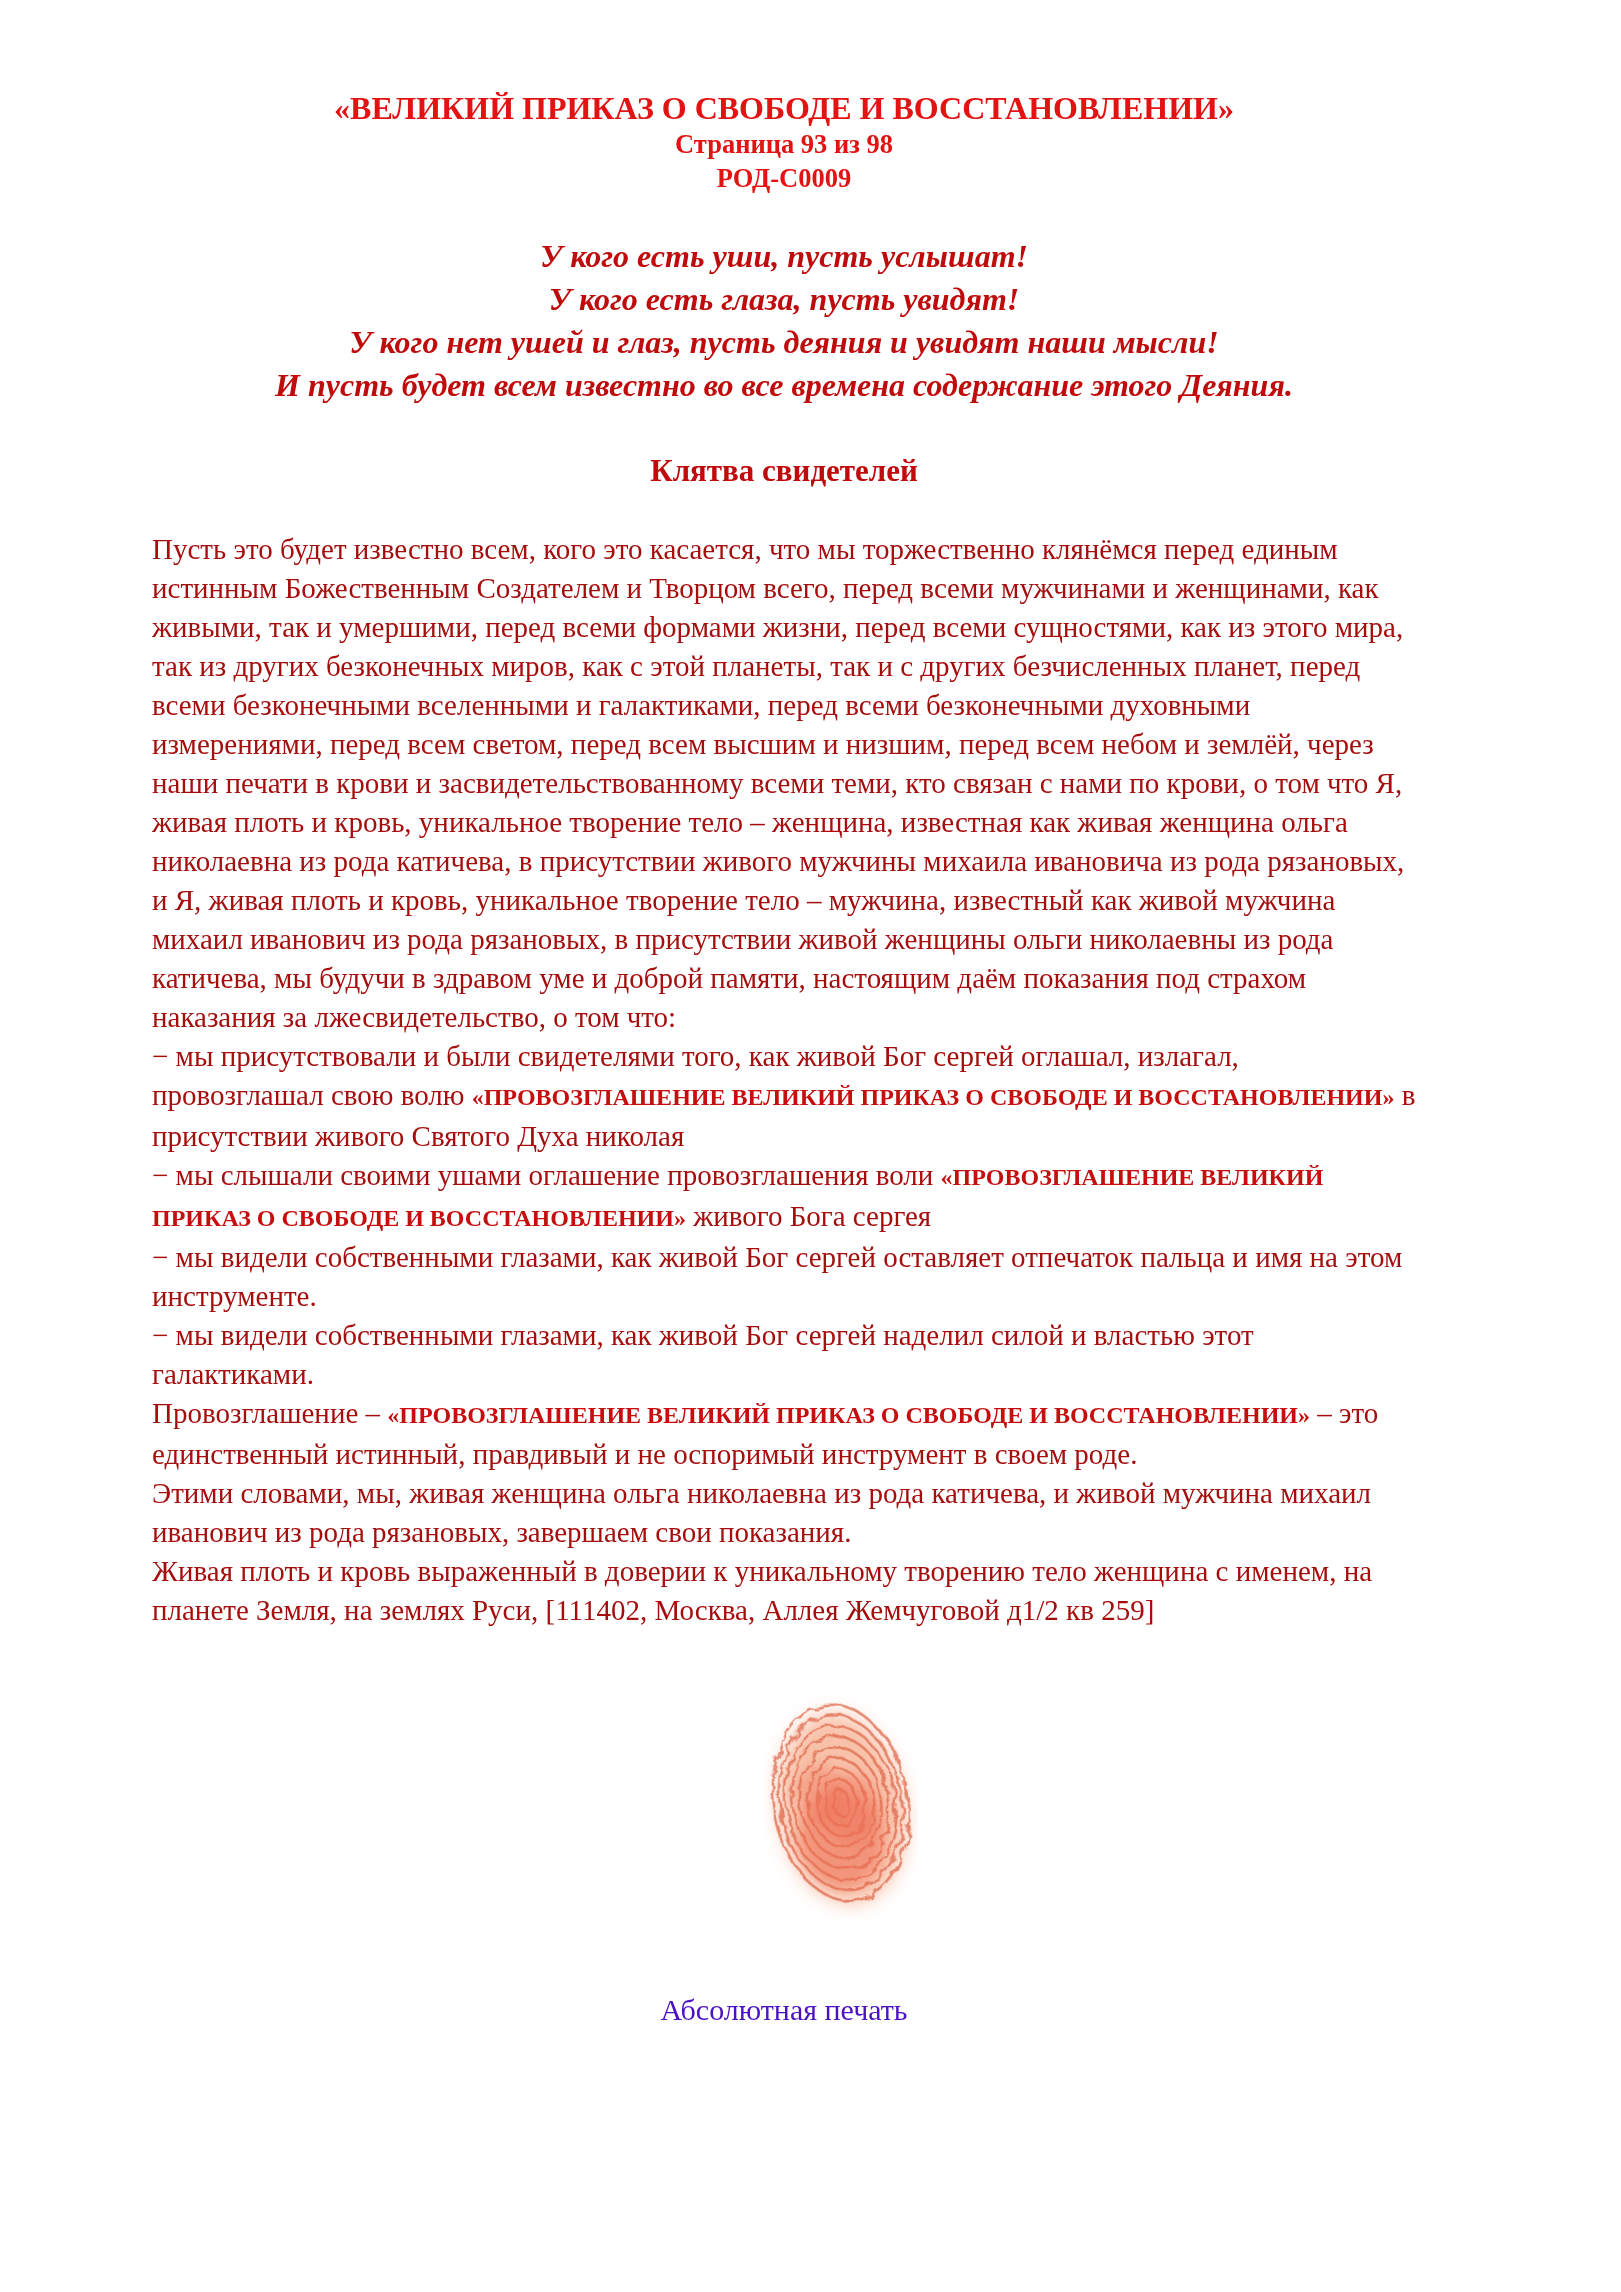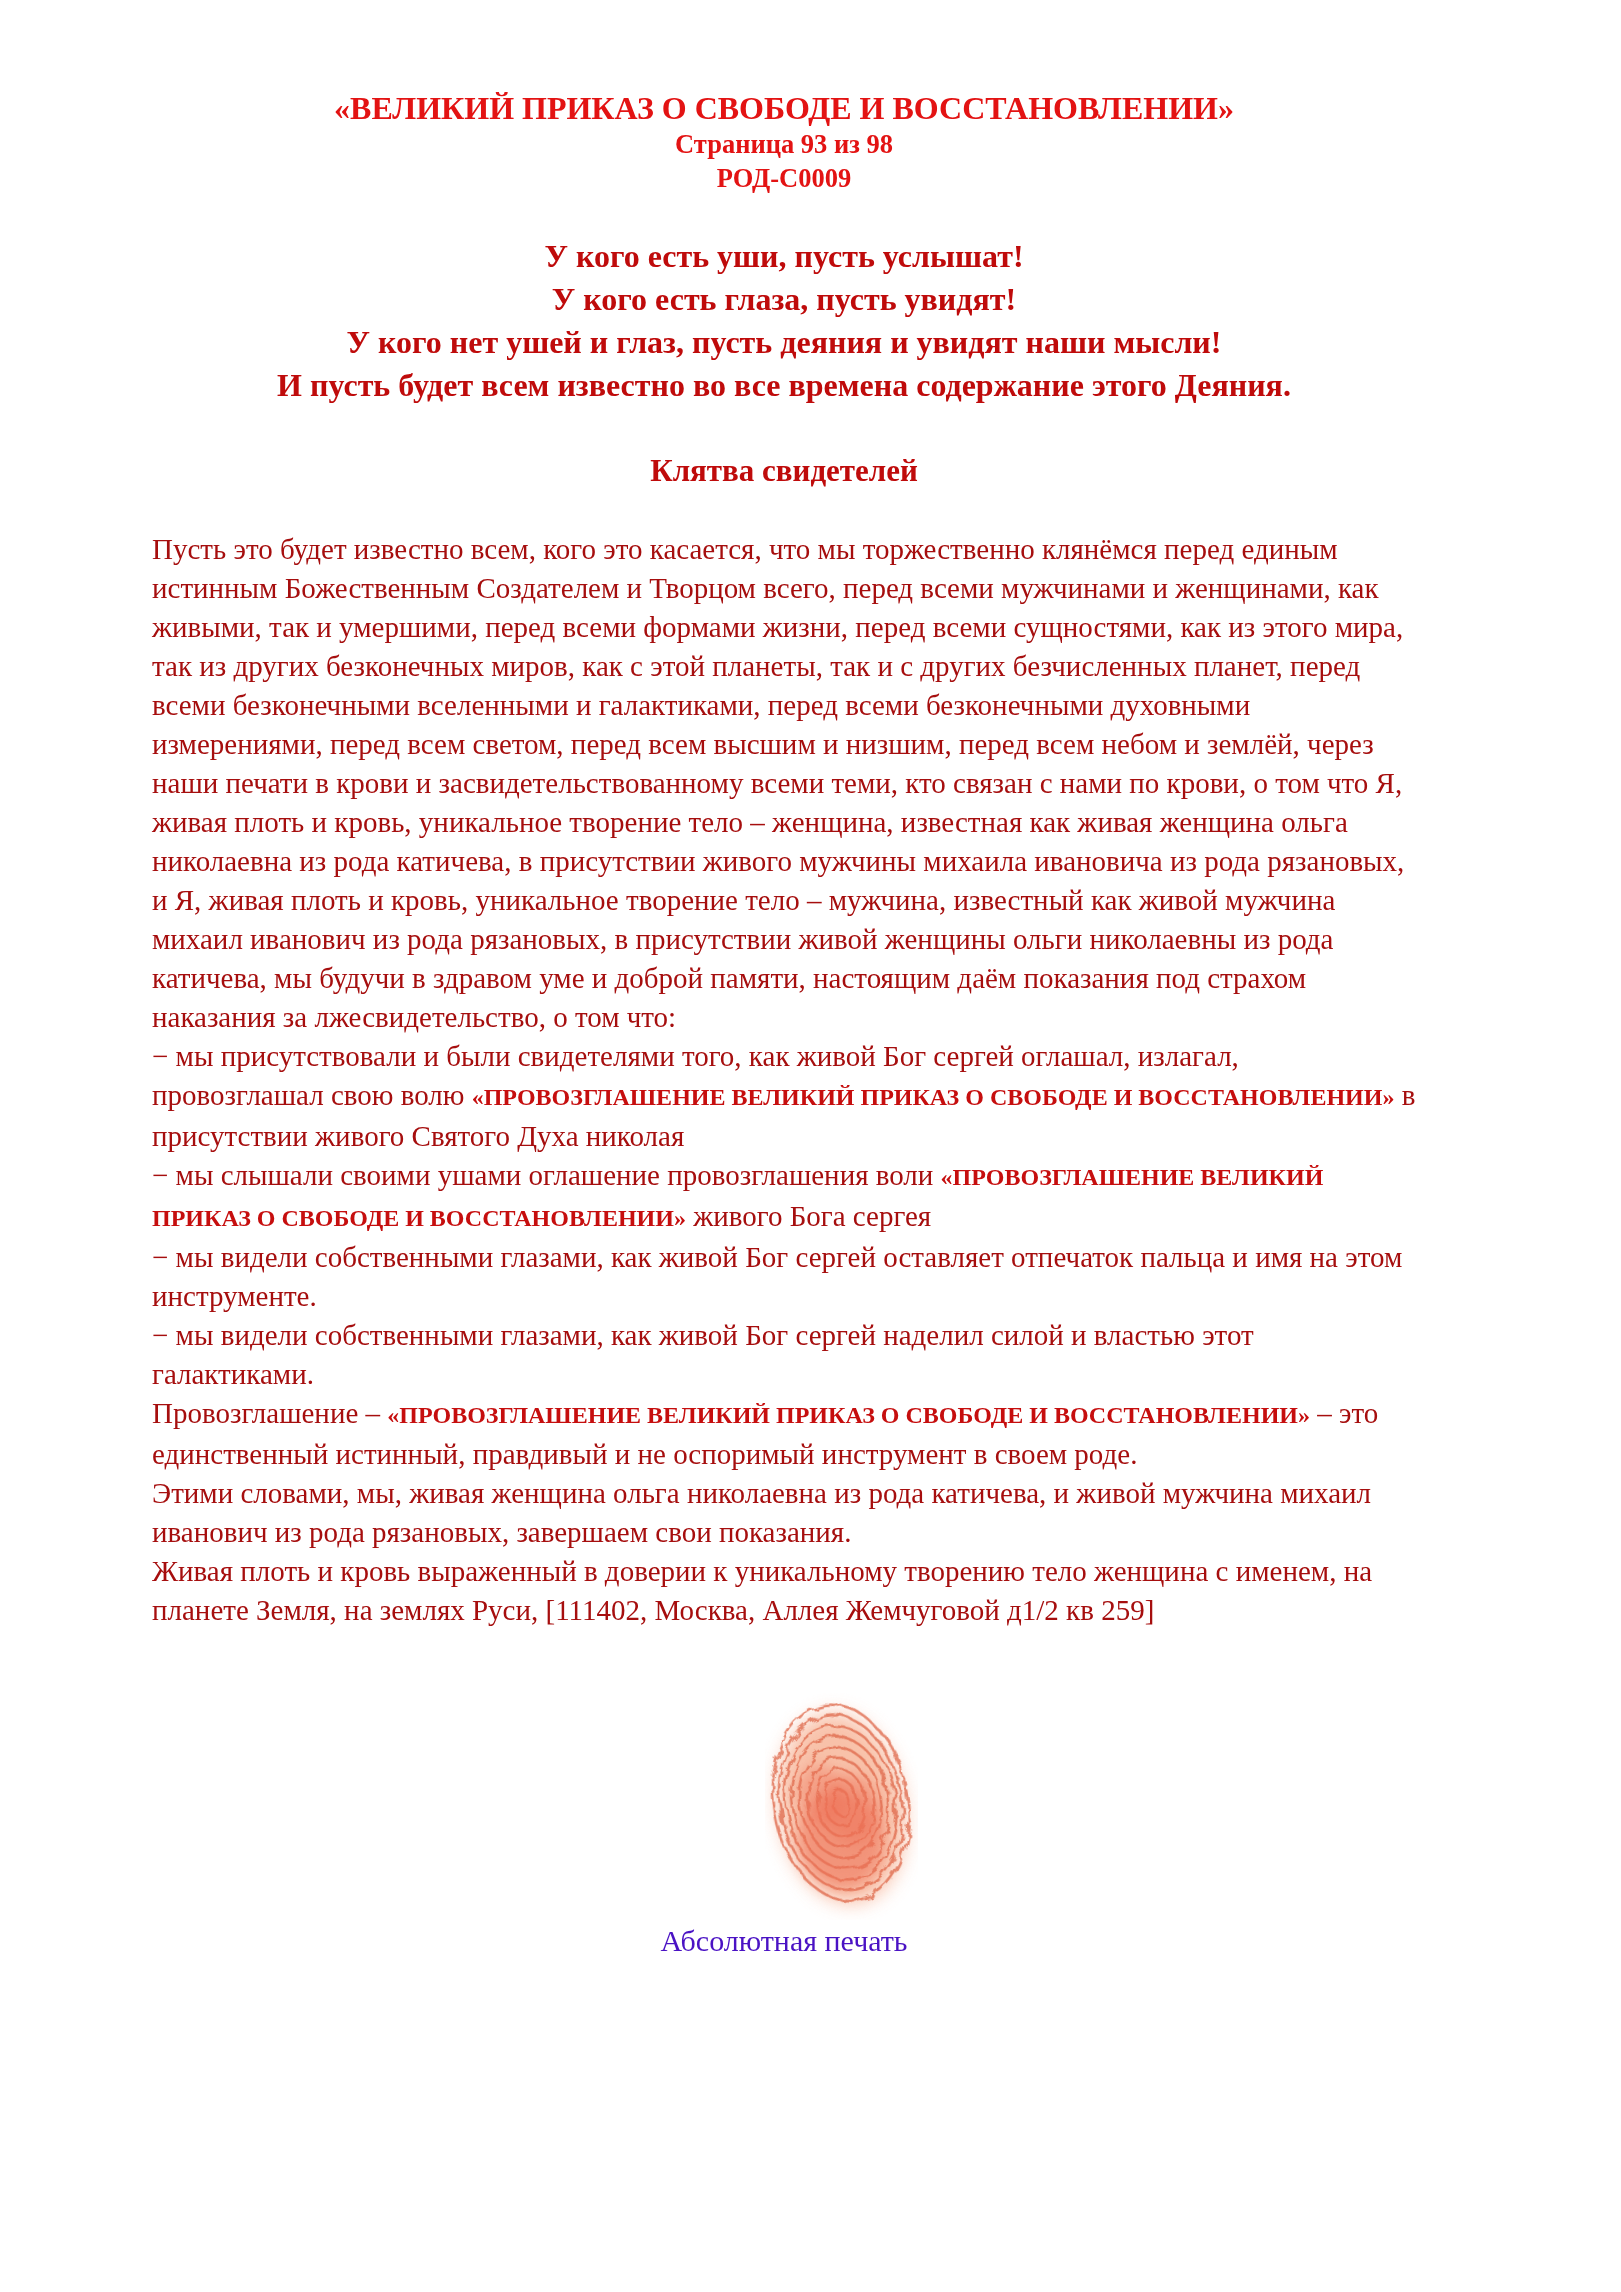--- a/index.html
+++ b/index.html
@@ -20,21 +20,21 @@
     text-align: center;
     line-height: 1.25;
   }
   .doc-meta {
     font-size: 26.5px;
     font-weight: 700;
     color: var(--header-red);
     text-align: center;
     line-height: 1.28;
   }
-  .proclamation { margin-top: 39px; }
+  .proclamation { margin-top: 39px; font-style: italic; }
   .proclamation-line {
     font-size: 32px;
     font-weight: 700;
     color: var(--accent-red);
     text-align: center;
     line-height: 43px;
   }
   .section-heading {
     margin: 46px 0 0 0;
     font-size: 31px;
@@ -59,20 +59,21 @@
   .fingerprint-figure {
     margin: 63px 0 0 0;
     display: flex;
     justify-content: center;
   }
   .fingerprint-wrap { transform: translateX(57px); }
   .fp-base  { fill: var(--fingerprint-base); }
   .fp-ridge { stroke: var(--fingerprint-ridge); }
   .fp-blob  { fill: var(--fingerprint-blob); }
   .seal-caption {
+    margin-top: 69px;
     font-size: 30px;
     color: var(--seal-blue);
     text-align: center;
   }
 </style>
 </head>
 <body>
 
 <div class="page">
 

